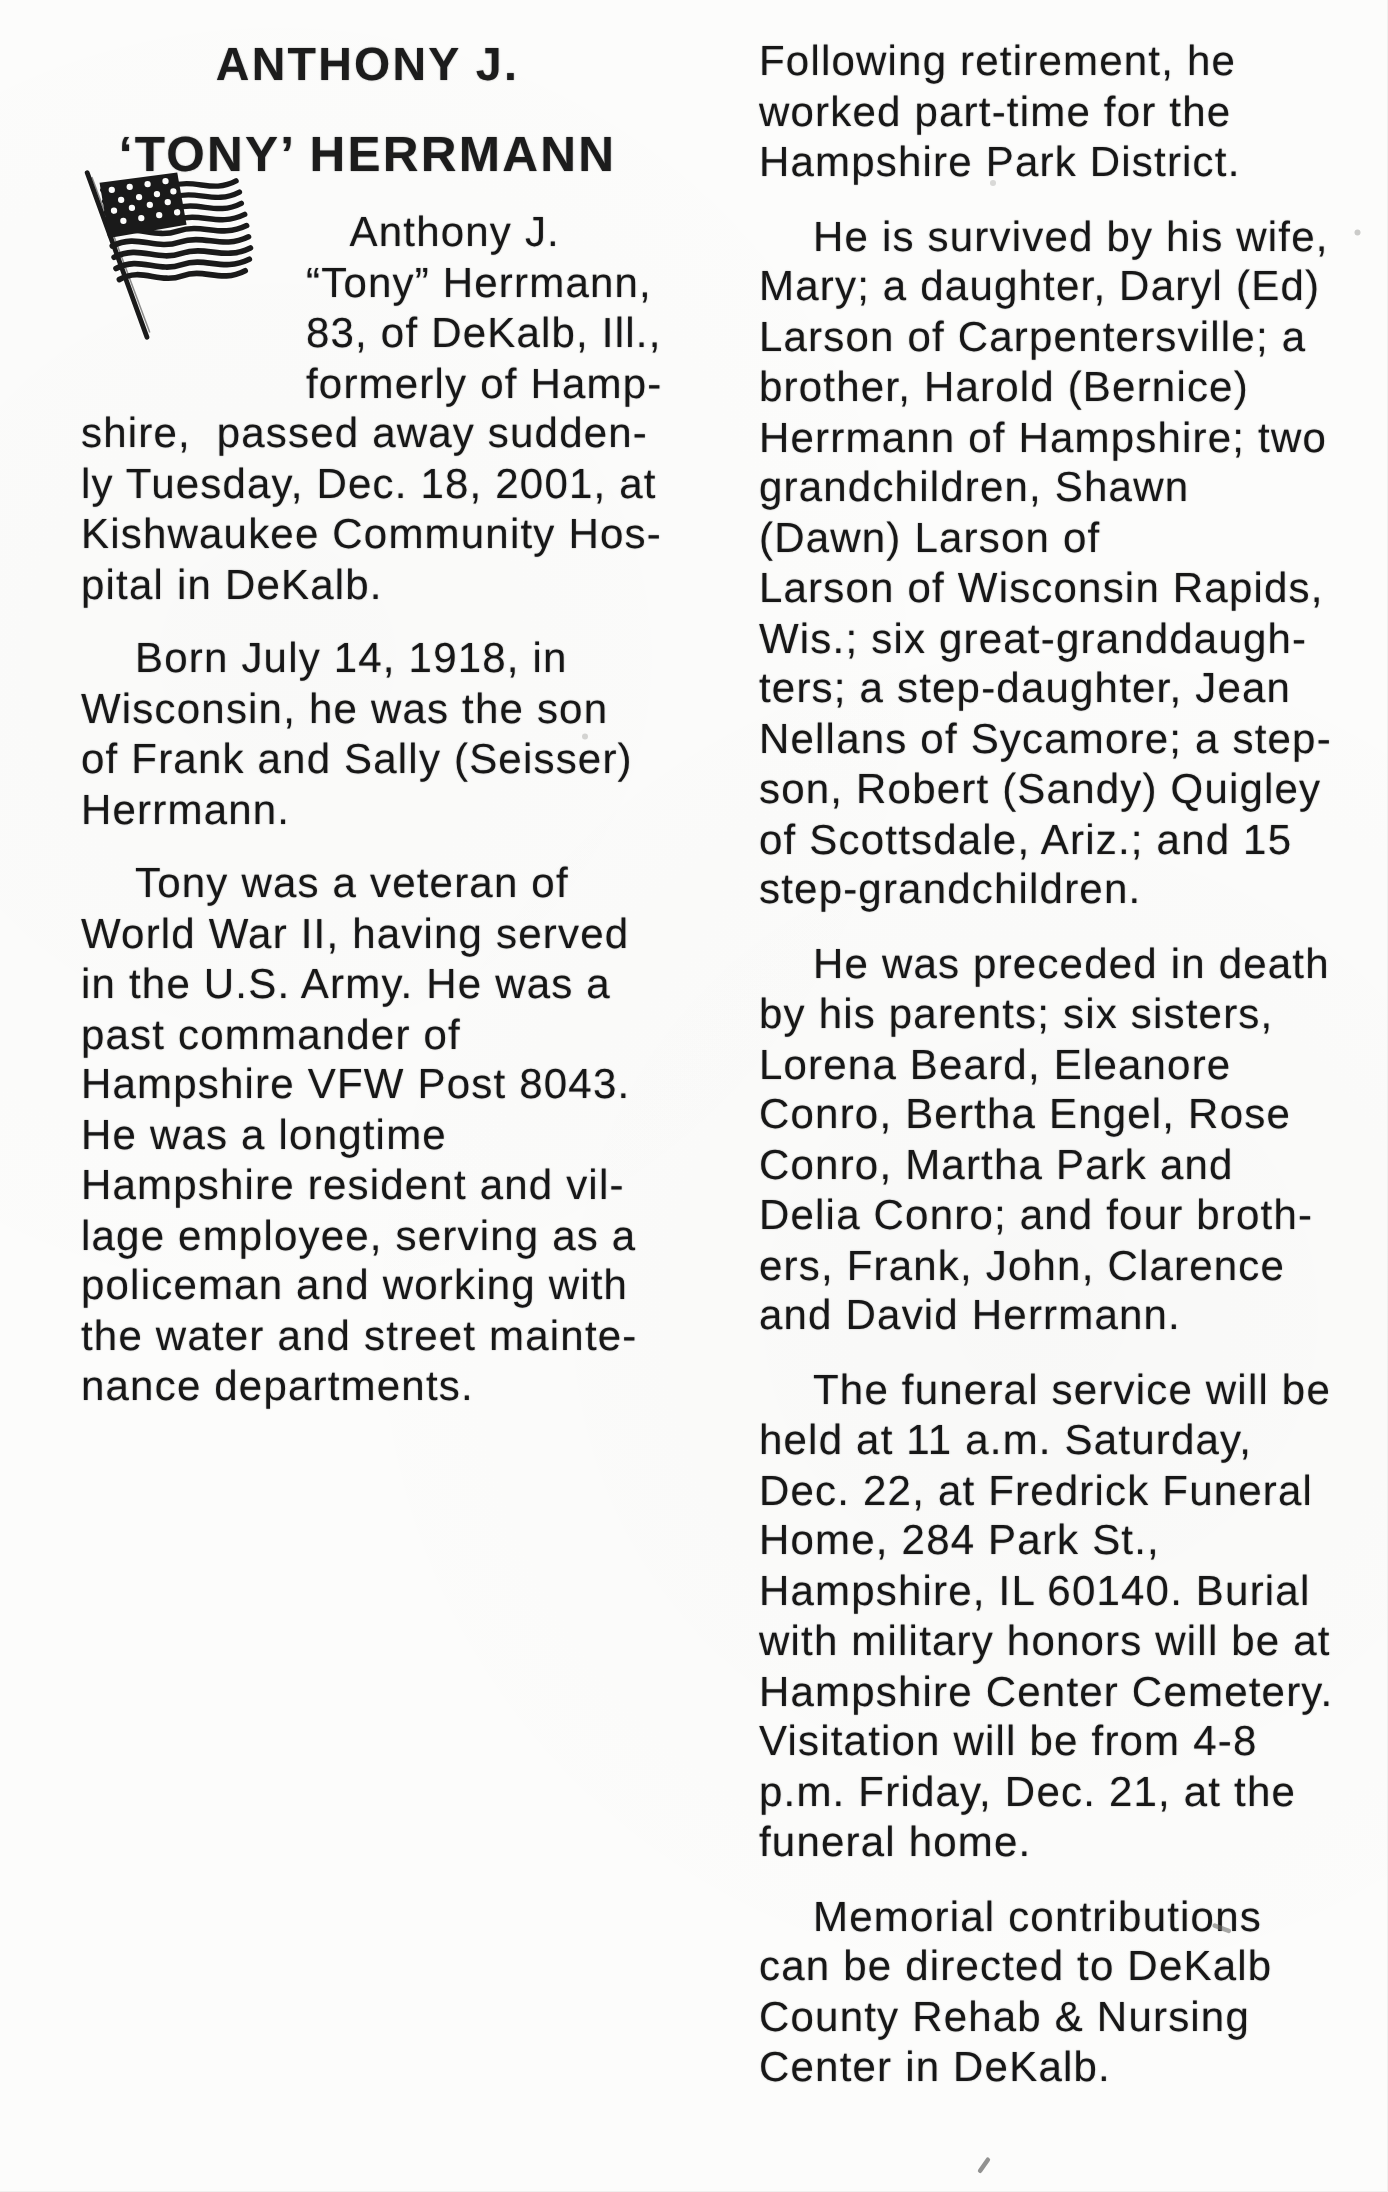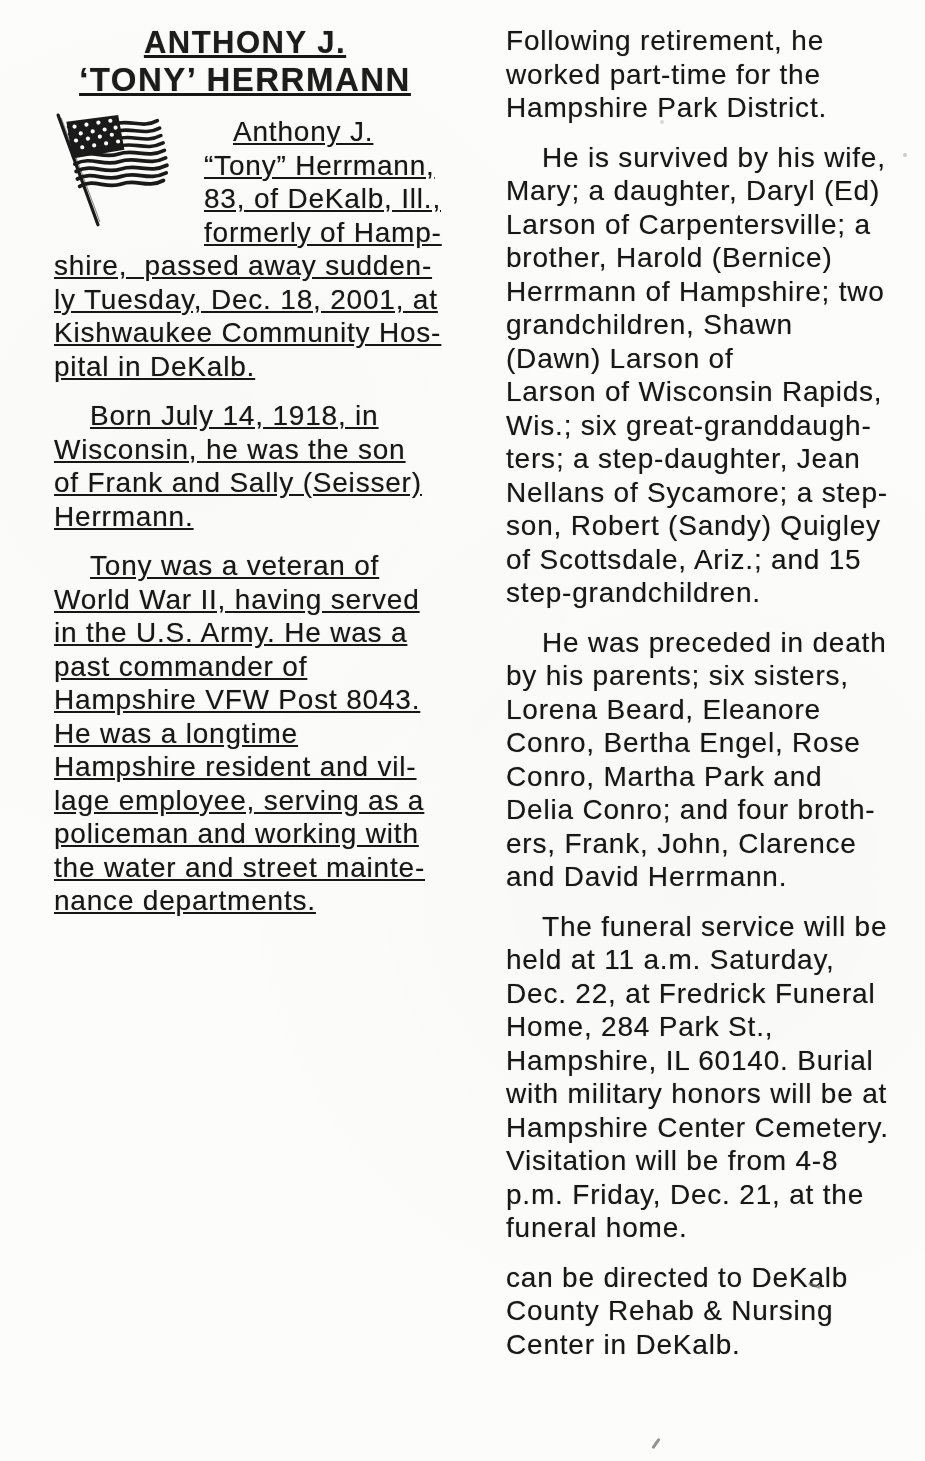--- a/index.html
+++ b/index.html
@@ -8,25 +8,25 @@
     width:925px;height:1461px;
     background:
       radial-gradient(circle at 20% 30%, rgba(0,0,0,0.012), transparent 40%),
       radial-gradient(circle at 75% 60%, rgba(0,0,0,0.015), transparent 45%),
       #fcfcfb;
     font-family:"Liberation Sans", sans-serif;
     color:#171717;
     overflow:hidden;
   }
   .col{position:absolute;font-size:28px;line-height:33.5px;letter-spacing:0.8px;}
-  .col-left{left:38px;top:24px;width:414px;text-decoration:underline;}
+  .col-left{left:38px;top:24px;width:414px;}
   .col-right{left:490px;top:8px;width:430px;}
   .headline{text-align:center;font-weight:bold;color:#1c1c1c;margin-bottom:5px;}
   .headline-1{font-size:31px;line-height:37px;letter-spacing:1.5px;}
-  .headline-2{font-size:33px;line-height:38px;letter-spacing:1.5px;}
+  .headline-2{font-size:33px;line-height:38px;letter-spacing:1.5px;margin-top:23px;}
   .para{margin:16px;}
   .line{white-space:pre;text-shadow:0 0 1px rgba(25,25,25,0.45);}
   .headline div{text-shadow:0 0 1px rgba(25,25,25,0.5);}
   .line.indent{text-indent:36px;}
   .line.beside-flag{padding-left:150px;}
   .line.beside-flag.indent{text-indent:29px;}
   .flag-wrap{position:absolute;left:6px;top:84px;width:150px;height:126px;}
   .speck{position:absolute;background:#6f6f6d;}
   .speck-dot{width:4px;height:4px;border-radius:50%;opacity:.35;}
   .speck-tick{width:12px;height:3px;border-radius:2px;opacity:.75;transform:rotate(-55deg);}
@@ -157,20 +157,21 @@
           <div class="line">Dec. 22, at Fredrick Funeral</div>
           <div class="line">Home, 284 Park St.,</div>
           <div class="line">Hampshire, IL 60140. Burial</div>
           <div class="line">with military honors will be at</div>
           <div class="line">Hampshire Center Cemetery.</div>
           <div class="line">Visitation will be from 4-8</div>
           <div class="line">p.m. Friday, Dec. 21, at the</div>
           <div class="line">funeral home.</div>
         </div>
         <div class="para">
+          <div class="line indent">Memorial contributions</div>
           <div class="line">can be directed to DeKalb</div>
           <div class="line">County Rehab &amp; Nursing</div>
           <div class="line">Center in DeKalb.</div>
         </div>
       </div>
   </div>
 
   <div class="speck speck-tick" style="left:650px;top:1442px;"></div>
   <div class="speck speck-tilde" style="left:808px;top:1284px;"></div>
   <div class="speck speck-dot" style="left:903px;top:153px;"></div>

